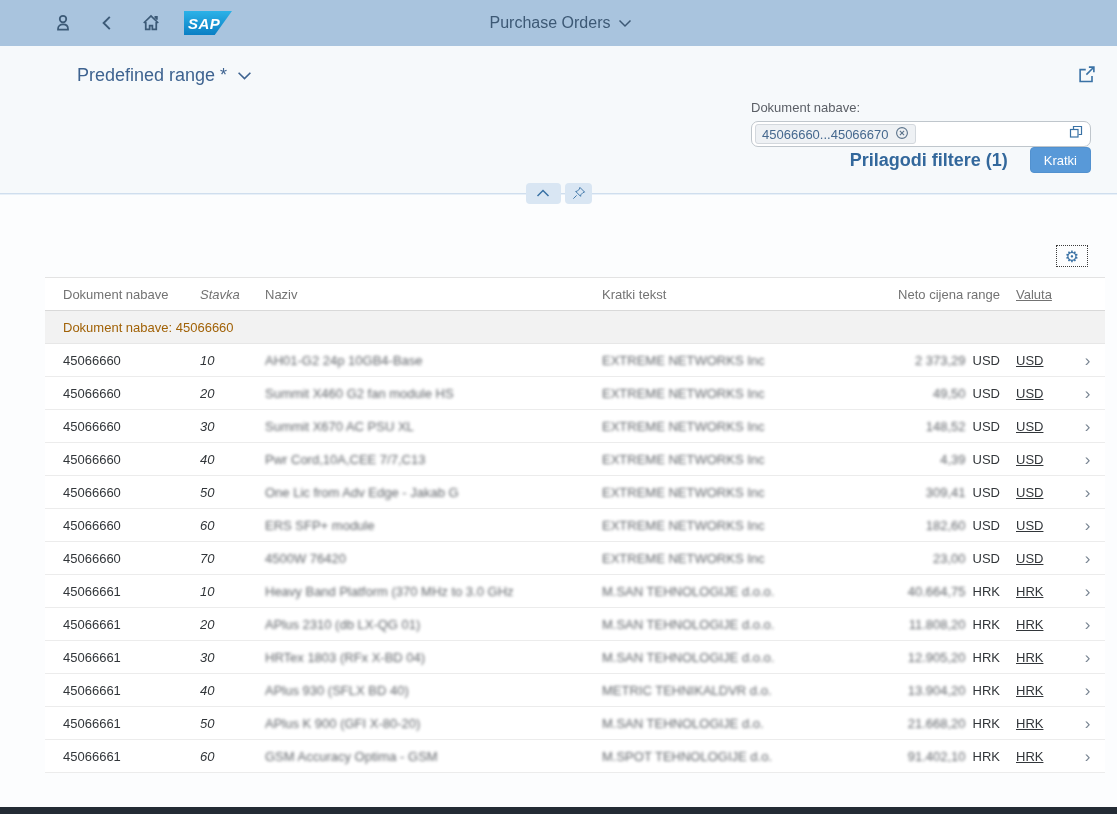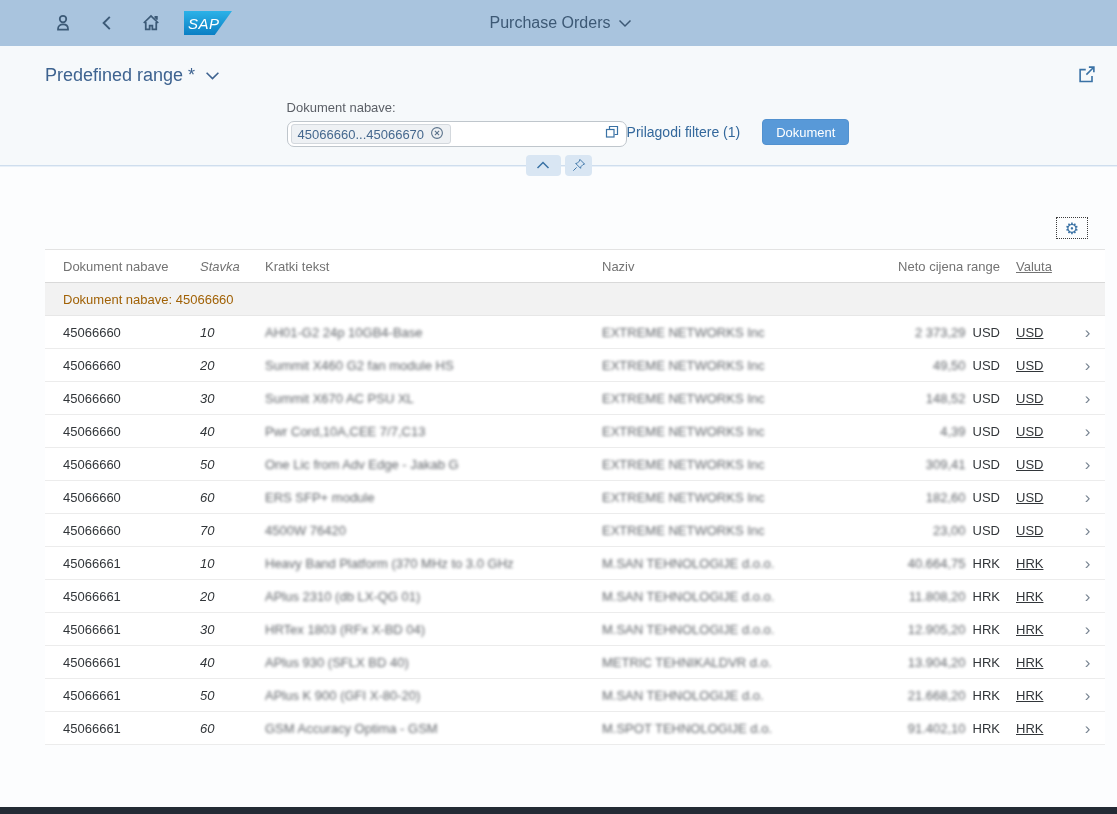--- a/index.html
+++ b/index.html
@@ -5,45 +5,45 @@
   * { margin:0; padding:0; box-sizing:border-box; }
   html,body { width:1117px; height:814px; overflow:hidden; }
   body { font-family:"Liberation Sans", sans-serif; background:#fff; color:#32363a; }
   .viewport { position:relative; width:1117px; height:814px; background:#fcfdfe; overflow:hidden; }
 
   
   .shell { position:relative; height:46px; background:#a9c4de; display:flex; align-items:center; padding-left:52px; }
   .shell-icon { width:22px; height:22px; margin-right:22px; display:flex; align-items:center; justify-content:center; cursor:pointer; }
   .shell-icon svg { stroke:#3c5a77; fill:none; stroke-width:1.4; }
   .sap-logo { height:24px; width:48px; background:linear-gradient(180deg,#2cb2e8 0%,#0a7fc4 100%);
-    clip-path:polygon(0 0,100% 0,64% 100%,0 100%); color:#fff; font-weight:normal; font-style:italic;
+    clip-path:polygon(0 0,100% 0,64% 100%,0 100%); color:#fff; font-weight:bold; font-style:italic;
     font-size:15px; display:flex; align-items:center; padding-left:4px; letter-spacing:.5px; }
   .shell-title { position:absolute; left:5px; right:0; text-align:center; font-size:16px; color:#3d5975;
     display:flex; align-items:center; justify-content:center; gap:8px; pointer-events:none; }
   .shell-title .chev svg { stroke:#3d5975; fill:none; stroke-width:1.5; }
 
   
   .page-header { background:#f6f9fb; border-bottom:1px solid #cfdeee; box-shadow:0 1px 0 #e8f0f8; position:relative; }
   .variant-row { display:flex; align-items:center; justify-content:space-between; padding:18px 18px 8px 45px; }
-  .variant-title { font-size:18px; color:#3e6390; display:flex; align-items:center; gap:10px; cursor:pointer; }
+  .variant-title { font-size:18px; color:#3e6390; display:flex; align-items:center; gap:10px; cursor:pointer;margin-left:32px; }
   .variant-title .chev svg { stroke:#3e6390; fill:none; stroke-width:1.5; }
   .share-btn { width:22px; height:22px; cursor:pointer; }
   .share-btn svg { stroke:#3a72a5; fill:none; stroke-width:1.3; }
 
-  .filter-row { display:flex; align-items:flex-end; justify-content:center; padding:6px 26px 18px 45px; }
+  .filter-row { display:flex; align-items:flex-end; justify-content:flex-start; padding:6px 26px 18px 45px;flex-direction:column; }
   .filter-group { display:flex; flex-direction:column; gap:6px; }
   .filter-label { font-size:13px; color:#5b5f66; }
   .filter-input { width:340px; height:26px; background:#fff; border:1px solid #bfc6cc; border-radius:7px;
     display:flex; align-items:center; justify-content:space-between; padding:0 6px 0 3px; cursor:text; }
   .token { background:#eef1f4; border:1px solid #d3d8dd; border-radius:3px; height:20px; display:flex;
     align-items:center; gap:6px; padding:0 6px; font-size:13px; color:#45688e; }
   .token .x svg { stroke:#5b738b; fill:none; stroke-width:1.1; }
   .vh-icon svg { stroke:#3a72a5; fill:none; stroke-width:1.2; }
   .filter-actions { display:flex; align-items:center; gap:22px; padding-bottom:2px; }
-  .link { font-size:14px; color:#33689c; cursor:pointer; }
+  .link { font-size:18px; color:#33689c; cursor:pointer;font-weight:bold; }
   .go-btn { background:#5899d8; border:1px solid #5291cf; color:#fff; font-size:13px; height:26px;
     padding:0 13px; border-radius:4px; cursor:pointer; font-family:inherit; }
 
   
   .hdr-btns { position:absolute; left:0; right:0; bottom:-11px; display:flex; justify-content:center; gap:4px; z-index:5; }
   .hdr-btn { background:#d9e6f3; border:none; border-radius:4px; height:21px; cursor:pointer;
     display:flex; align-items:center; justify-content:center; }
   .hdr-btn.collapse { width:35px; }
   .hdr-btn.pin { width:27px; }
   .hdr-btn svg { stroke:#3a72a5; fill:none; stroke-width:1.5; }
@@ -145,21 +145,21 @@
           <span class="vh-icon">
             <svg width="16" height="16" viewBox="0 0 16 16">
                 <rect x="2.5" y="5.5" width="7.5" height="7.5"></rect>
                 <path d="M5.5 5.5V2.5h8v8h-3"></path>
               </svg>
           </span>
         </div>
       </div>
       <div class="filter-actions">
         <span class="link">Prilagodi filtere (1)</span>
-        <button class="go-btn">Dokument</button>
+        <button class="go-btn">Kratki</button>
       </div>
     </div>
 
     <div class="hdr-btns">
       <button class="hdr-btn collapse">
         <svg width="14" height="9" viewBox="0 0 14 9">
             <polyline points="1.5,7 7,1.5 12.5,7"></polyline>
           </svg>
       </button>
       <button class="hdr-btn pin">
@@ -175,22 +175,22 @@
     <div class="toolbar">
       <button class="gear-btn">
         <span class="gear-glyph">⚙</span>
       </button>
     </div>
 
     <div class="table">
       <div class="tr header">
         <div class="td c-doc">Dokument nabave</div>
         <div class="td c-item">Stavka</div>
+        <div class="td">Naziv</div>
         <div class="td">Kratki tekst</div>
-        <div class="td">Naziv</div>
         <div class="td c-price">Neto cijena range</div>
         <div class="td c-cur">Valuta</div>
         <div class="td c-arrow"></div>
       </div>
       <div>
   <div class="group-row">
     <span>Dokument nabave: 45066660</span>
   </div>
 
   <div class="tr data-row">

